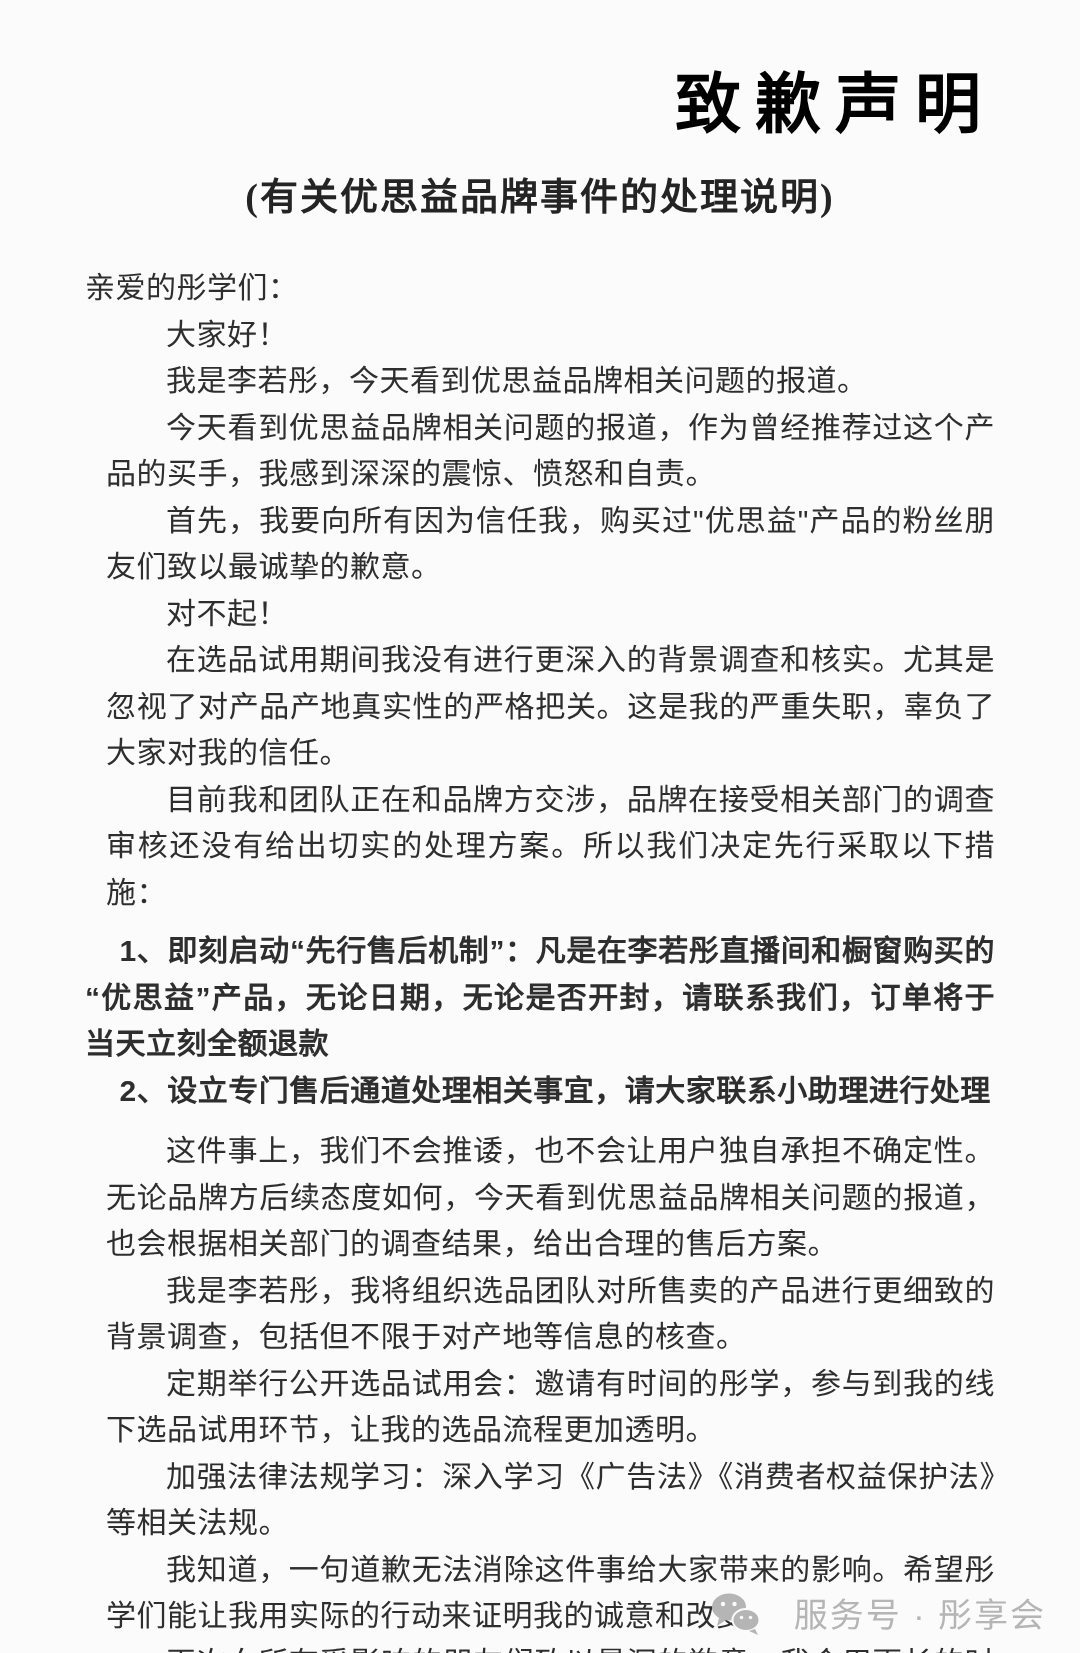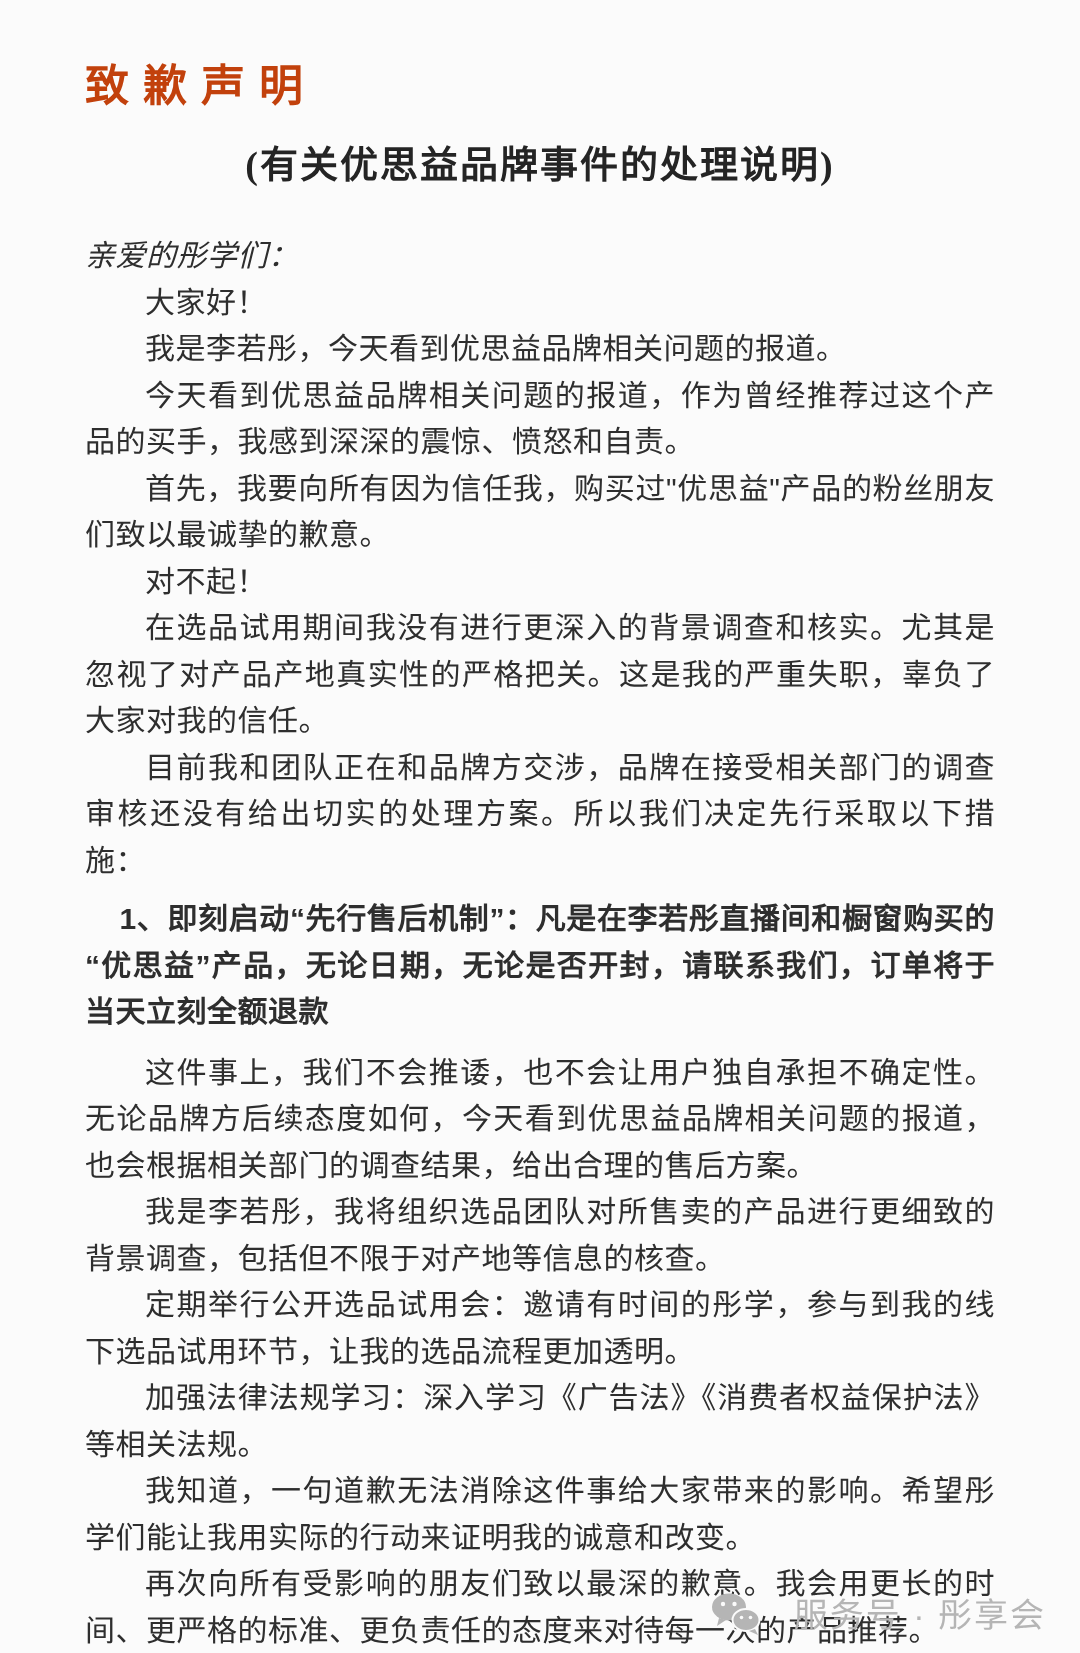--- a/index.html
+++ b/index.html
@@ -15,48 +15,48 @@
     background: #fbfbfb;
     color: #2e2e2e;
     overflow: hidden;
   }
   .doc {
     padding: 36px 85px 0 85px;
   }
   .title {
     font-family: "Liberation Serif", "DejaVu Serif", serif;
     font-weight: 700;
-    font-size: 44px;
+    font-size: 66px;
     letter-spacing: 14px;
-    text-align: left;
-    color: #c2410c;
+    text-align: right;
+    color: #000000;
     margin-top: 14px;
   }
   .subtitle {
     font-family: Liberation Serif, serif;
     font-weight: 700;
     font-size: 38px;
     text-align: center;
     color: #242424;
     margin-top: 20px;
     margin-bottom: 44px;
     letter-spacing: 2px;
   }
   .body-text {
     font-size: 30px;
     line-height: 46.5px;
     text-align: justify;
     letter-spacing: 0.5px;
   }
   .salutation {
     text-indent: 0;
-    font-style: italic;
   }
   .para {
     text-indent: 2em;
+    margin-left: 21px;
   }
   .measures {
     margin-top: 12px;
     margin-bottom: 14px;
     font-weight: bold;
   }
   .measure {
     text-indent: 1.15em;
   }
   .footer {
@@ -100,20 +100,21 @@
 
           <p class="para">在选品试用期间我没有进行更深入的背景调查和核实。尤其是忽视了对产品产地真实性的严格把关。这是我的严重失职，辜负了大家对我的信任。</p>
 
           <p class="para">目前我和团队正在和品牌方交涉，品牌在接受相关部门的调查审核还没有给出切实的处理方案。所以我们决定先行采取以下措施：</p>
         </div>
 
       <div class="measures">
 
           <p class="measure">1、即刻启动“先行售后机制”：凡是在李若彤直播间和橱窗购买的“优思益”产品，无论日期，无论是否开封，请联系我们，订单将于当天立刻全额退款</p>
 
+          <p class="measure">2、设立专门售后通道处理相关事宜，请大家联系小助理进行处理</p>
         </div>
 
       <div>
 
           <p class="para">这件事上，我们不会推诿，也不会让用户独自承担不确定性。无论品牌方后续态度如何，今天看到优思益品牌相关问题的报道，也会根据相关部门的调查结果，给出合理的售后方案。</p>
 
           <p class="para">我是李若彤，我将组织选品团队对所售卖的产品进行更细致的背景调查，包括但不限于对产地等信息的核查。</p>
 
           <p class="para">定期举行公开选品试用会：邀请有时间的彤学，参与到我的线下选品试用环节，让我的选品流程更加透明。</p>
 

